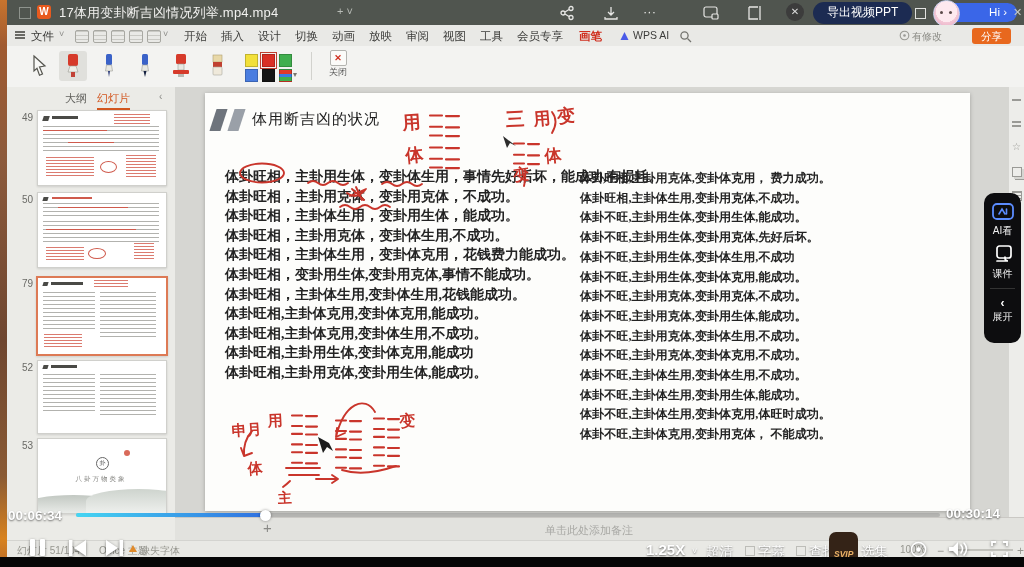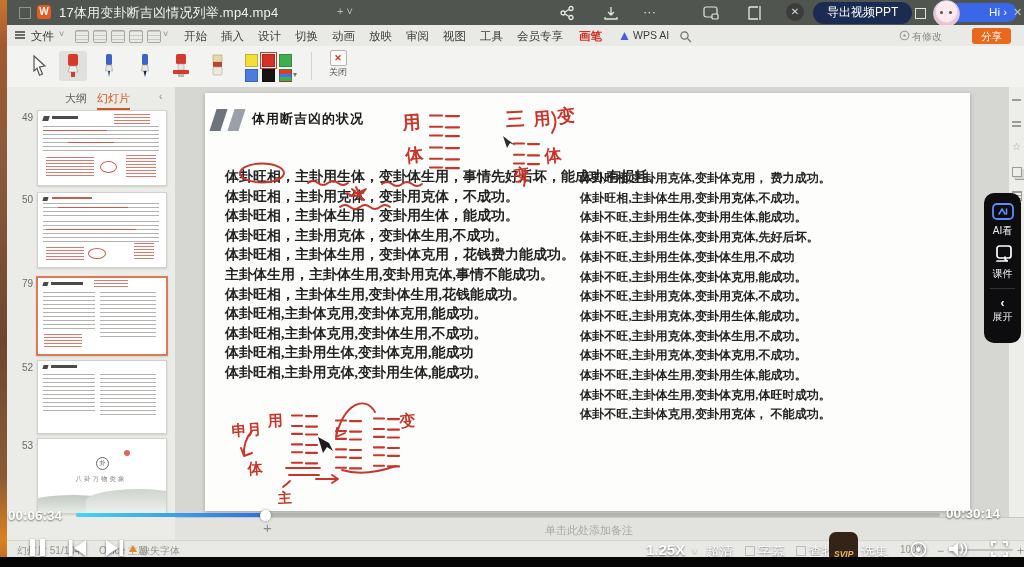--- a/index.html
+++ b/index.html
@@ -66,21 +66,21 @@
   .rb{position:absolute;background:#cf5a4c;}
   .rs{position:absolute;border:1px solid #cf5a4c;border-radius:50%;}
   .dk{position:absolute;background:#4a4a46;}
   .mt{position:absolute;bottom:0;border-radius:50% 50% 0 0;}
   
   #canvas{left:175px;top:87px;width:833px;height:430px;background:#d6d6d2;}
   #slide{position:absolute;left:30px;top:6px;width:765px;height:418px;background:#fdfdfb;
     box-shadow:0 1px 4px rgba(0,0,0,.25);}
   .slash1{position:absolute;left:8px;top:16px;width:11px;height:22px;background:#6e747c;transform:skewX(-18deg);}
   .slash2{position:absolute;left:26px;top:16px;width:11px;height:22px;background:#9aa0a8;transform:skewX(-18deg);}
-  #slide-title{position:absolute;left:47px;top:17px;font-size:13px;font-weight:bold;color:#1c1c1c;
+  #slide-title{position:absolute;left:47px;top:17px;font-size:15px;font-weight:normal;color:#1c1c1c;
     font-family:"Liberation Serif",serif;letter-spacing:1px;}
   .col{position:absolute;font-family:"Liberation Serif",serif;color:#232323;font-weight:600;white-space:nowrap;}
   #colL{left:20px;top:74px;font-size:14px;}
   #colL div{line-height:19.6px;}
   #colR{left:375px;top:76px;font-size:12.1px;}
   #colR div{line-height:19.7px;}
   
   #ink{left:0;top:0;width:1024px;height:567px;pointer-events:none;z-index:12;}
   
   #rightstrip{left:1008px;top:87px;width:16px;height:453px;background:#ededea;border-left:1px solid #d6d6d2;}
@@ -326,38 +326,39 @@
     <div id="slide">
       <div class="slash1"></div>
       <div class="slash2"></div>
       <div id="slide-title">体用断吉凶的状况</div>
       <div class="col" id="colL">
           <div class="sline">体卦旺相，主卦用生体，变卦体生用，事情先好后坏，能成功,有损耗。</div>
           <div class="sline">体卦旺相，主卦用克体，变卦用克体，不成功。</div>
           <div class="sline">体卦旺相，主卦体生用，变卦用生体，能成功。</div>
           <div class="sline">体卦旺相，主卦用克体，变卦体生用,不成功。</div>
           <div class="sline">体卦旺相，主卦体生用，变卦体克用，花钱费力能成功。</div>
-          <div class="sline">主卦体生用，主卦体生用,变卦用克体,事情不能成功。</div>
+          <div class="sline">体卦旺相，变卦用生体,变卦用克体,事情不能成功。</div>
           <div class="sline">体卦旺相，主卦体生用,变卦体生用,花钱能成功。</div>
           <div class="sline">体卦旺相,主卦体克用,变卦体克用,能成功。</div>
           <div class="sline">体卦旺相,主卦体克用,变卦体生用,不成功。</div>
           <div class="sline">体卦旺相,主卦用生体,变卦体克用,能成功</div>
           <div class="sline">体卦旺相,主卦用克体,变卦用生体,能成功。</div>
         </div>
       <div class="col" id="colR">
           <div class="sline">体卦旺相,主卦用克体,变卦体克用， 费力成功。</div>
           <div class="sline">体卦旺相,主卦体生用,变卦用克体,不成功。</div>
           <div class="sline">体卦不旺,主卦用生体,变卦用生体,能成功。</div>
           <div class="sline">体卦不旺,主卦用生体,变卦用克体,先好后坏。</div>
           <div class="sline">体卦不旺,主卦用生体,变卦体生用,不成功</div>
           <div class="sline">体卦不旺,主卦用生体,变卦体克用,能成功。</div>
           <div class="sline">体卦不旺,主卦用克体,变卦用克体,不成功。</div>
           <div class="sline">体卦不旺,主卦用克体,变卦用生体,能成功。</div>
           <div class="sline">体卦不旺,主卦用克体,变卦体生用,不成功。</div>
           <div class="sline">体卦不旺,主卦用克体,变卦体克用,不成功。</div>
+          <div class="sline">体卦不旺,主卦体生用,变卦体生用,不成功。</div>
           <div class="sline">体卦不旺,主卦体生用,变卦用生体,能成功。</div>
           <div class="sline">体卦不旺,主卦体生用,变卦体克用,体旺时成功。</div>
           <div class="sline">体卦不旺,主卦体克用,变卦用克体， 不能成功。</div>
         </div>
     </div>
   </div>
 
   <svg id="ink" class="abs" viewBox="0 0 1024 567">
     <g stroke="#c9352b" stroke-width="1.9" fill="none" stroke-linecap="round">
 

